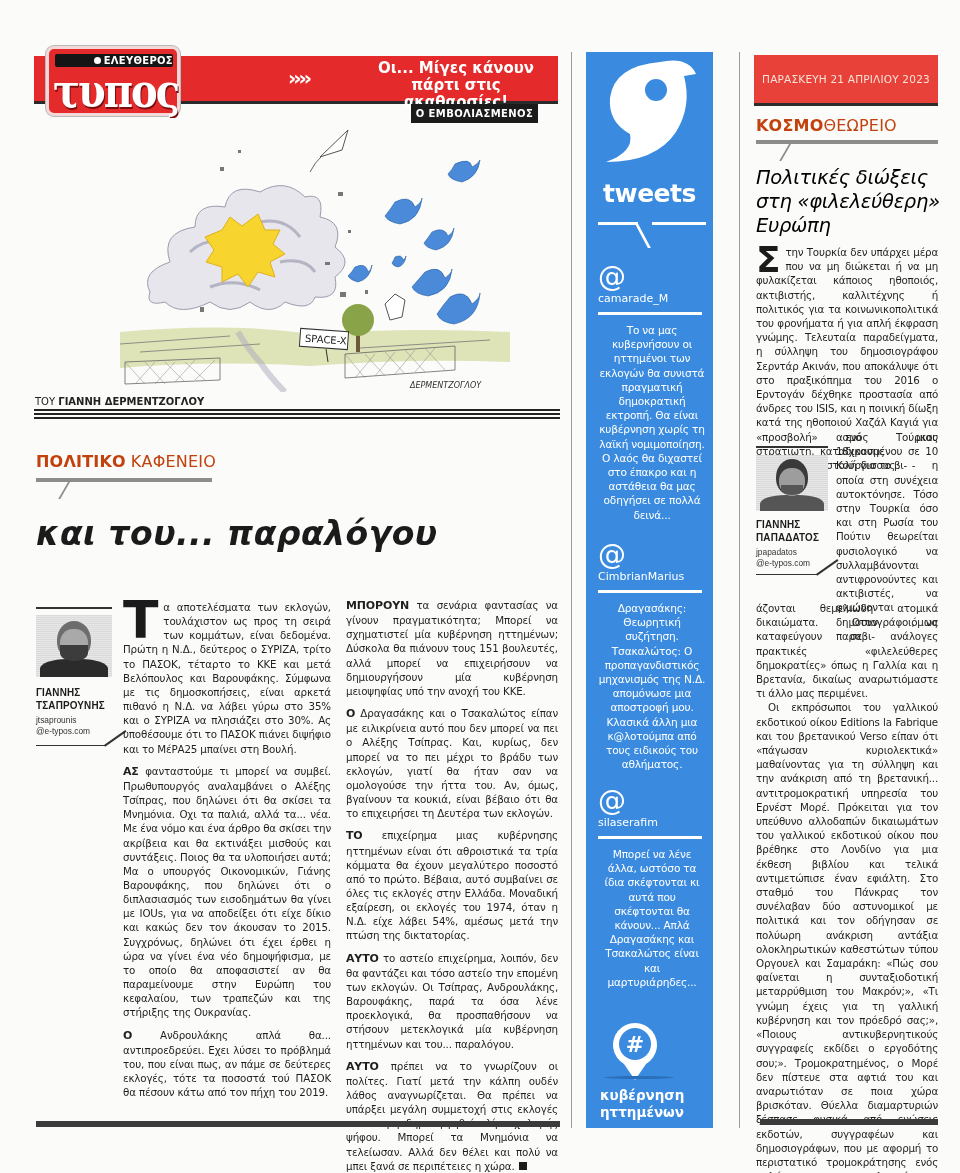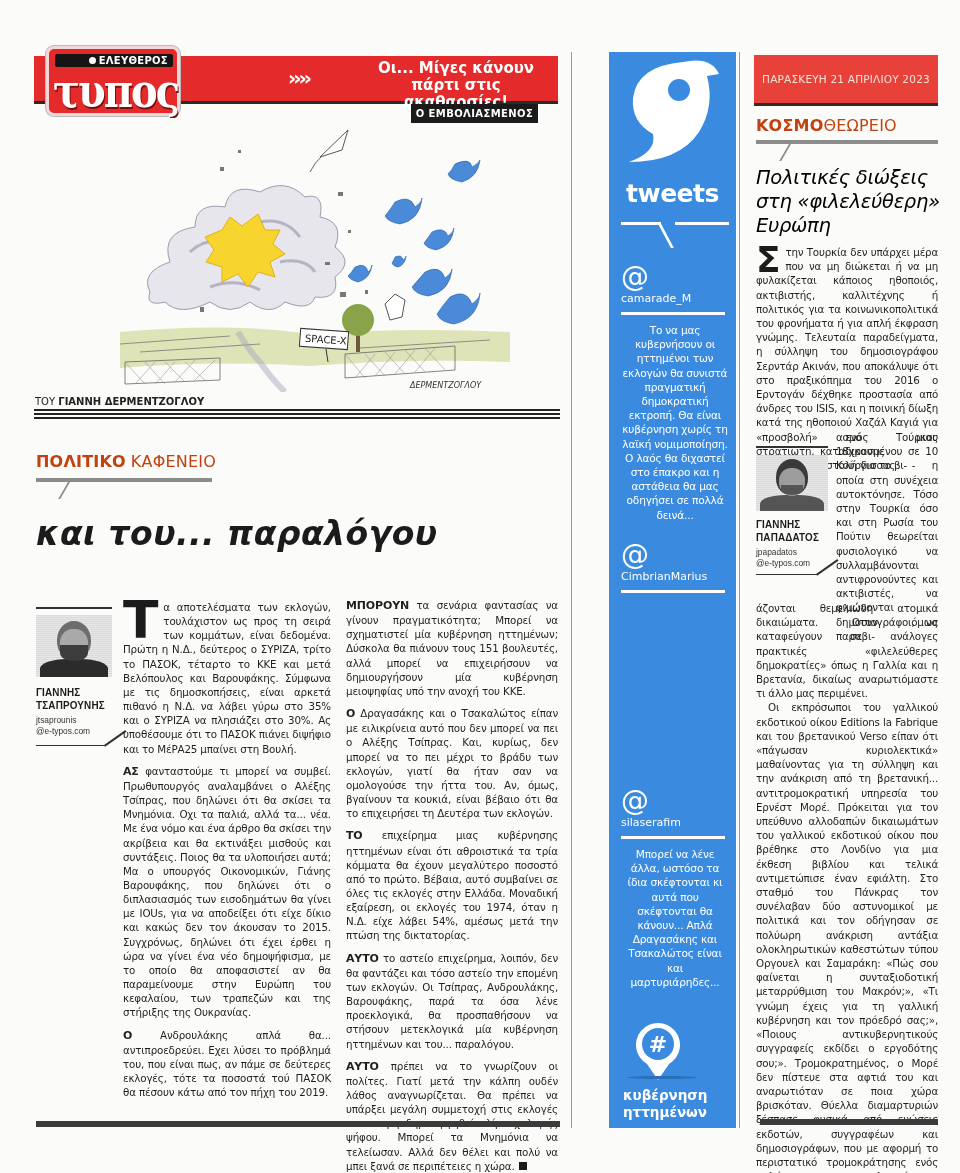--- a/index.html
+++ b/index.html
@@ -6,21 +6,21 @@
   html, body { width: 960px; height: 1173px; background: #fbfbf9; overflow: hidden; }
   body { position: relative; font-family: "DejaVu Sans", sans-serif; color: #1c1c1c; }
 
   
   .vrule { position: absolute; top: 52px; width: 1px; background: #9a9a9a; }
 
   
   .masthead-bar { position: absolute; left: 34px; top: 56px; width: 524px; height: 46px; background: #e42a2a; }
   .masthead-bar-shadow { position: absolute; left: 34px; top: 101px; width: 524px; height: 3px; background: #2a2a2a; }
   .logo { position: absolute; left: 46px; top: 46px; width: 134px; height: 70px; background: #e42a2a; border: 3px solid #f2d8d8; border-radius: 8px; box-shadow: 0 0 0 1px #b9b9b9; }
-  .logo-top { position: absolute; left: 6px; top: 5px; width: 118px; height: 13px; background: #151515; border-radius: 2px; color: #fff; font-size: 10px; font-weight: bold; line-height: 13px; text-align: right; padding-right: 5px; letter-spacing: 0.3px; }
+  .logo-top { position: absolute; left: 6px; top: 5px; width: 118px; height: 13px; background: #151515; border-radius: 2px; color: #fff; font-size: 10px; font-weight: bold; line-height: 13px; text-align: right; letter-spacing: 0.3px; }
   .logo-top .dot { display: inline-block; width: 7px; height: 7px; border-radius: 50%; background: #fff; margin-right: 3px; vertical-align: 0; }
   .logo-main { position: absolute; left: 4px; top: 17px; width: 122px; text-align: center; font-family: "DejaVu Serif", serif; font-weight: bold; font-size: 40px; line-height: 44px; color: #fff; letter-spacing: -2px; transform: scaleY(1.15); transform-origin: top; text-shadow: 1px 1px 0 #7a0e0e; }
   .chevrons { position: absolute; left: 288px; top: 66px; color: #fff; font-weight: bold; font-size: 20px; letter-spacing: -3px; }
   .headline-strip { position: absolute; left: 360px; top: 60px; width: 192px; color: #fff; font-weight: bold; font-size: 15px; line-height: 17px; text-align: center; }
   .cartoon-tag { position: absolute; left: 411px; top: 104px; width: 127px; height: 19px; background: #1b1b1b; color: #fff; font-size: 10px; font-weight: bold; line-height: 19px; text-align: center; letter-spacing: 0.4px; }
 
   
   .cartoon { position: absolute; left: 110px; top: 122px; width: 405px; height: 270px; }
   .cartoon-credit { position: absolute; left: 35px; top: 396px; font-size: 10px; color: #222; }
   .cartoon-credit b { font-weight: bold; }
@@ -52,21 +52,21 @@
   
   .col { position: absolute; font-family: "DejaVu Sans", sans-serif; font-size: 10.3px; line-height: 14.15px; color: #1f1f1f; text-align: justify; letter-spacing: -0.15px; }
   .col p { margin-bottom: 8px; }
   .col b.lead { font-weight: bold; font-size: 11px; }
   .dropcap { float: left; font-size: 52px; line-height: 40px; font-weight: bold; margin: 0 5px -2px 0; color: #1b1b1b; font-family: "DejaVu Sans", sans-serif; }
   .endmark { display: inline-block; width: 8px; height: 8px; background: #1b1b1b; margin-left: 4px; vertical-align: 0; }
 
   .bottom-rule { position: absolute; height: 6px; background: #3b3b3b; }
 
   
-  .tweets { position: absolute; left: 586px; top: 52px; width: 127px; height: 1076px; background: #3a8be0; color: #fff; font-family: "DejaVu Sans", sans-serif; margin-left: 23px; }
+  .tweets { position: absolute; left: 586px; top: 52px; width: 127px; height: 1076px; background: #3a8be0; color: #fff; font-family: "DejaVu Sans", sans-serif; }
   .tweets .bird { position: absolute; left: 14px; top: 2px; width: 100px; height: 120px; }
   .tweets .brand { position: absolute; left: 0; top: 127px; width: 127px; text-align: center; font-weight: bold; font-size: 25px; letter-spacing: -0.5px; }
   .tweets .brand-rule-l { position: absolute; left: 12px; top: 170px; width: 40px; height: 3px; background: #fff; }
   .tweets .brand-rule-r { position: absolute; left: 66px; top: 170px; width: 54px; height: 3px; background: #fff; }
   .tweets .brand-tick { position: absolute; left: 55px; top: 170px; width: 3px; height: 26px; background: #fff; transform: skewX(28deg); }
   .tweet { position: absolute; left: 12px; width: 108px; }
   .tweet .at { font-size: 28px; line-height: 30px; font-weight: normal; }
   .tweet .handle { font-size: 11px; line-height: 14px; margin-top: 0px; }
   .tweet .hrule { height: 3px; background: #fff; margin: 6px 0 8px 0; width: 104px; }
   .tweet .text { font-size: 10.6px; line-height: 14.2px; letter-spacing: -0.2px; text-align: center; }
@@ -213,20 +213,21 @@
     <div class="at">@</div>
     <div class="handle">camarade_M</div>
     <div class="hrule"></div>
     <div class="text">Το να μας κυβερνήσουν οι ηττημένοι των εκλογών θα συνιστά πραγματική δημοκρατική εκτροπή. Θα είναι κυβέρνηση χωρίς τη λαϊκή νομιμοποίηση. Ο λαός θα διχαστεί στο έπακρο και η αστάθεια θα μας οδηγήσει σε πολλά δεινά...</div>
   </div>
 
   <div class="tweet" style="top:488px;">
     <div class="at">@</div>
     <div class="handle">CimbrianMarius</div>
     <div class="hrule"></div>
+    <div class="text">Δραγασάκης: Θεωρητική συζήτηση. Τσακαλώτος: Ο προπαγανδιστικός μηχανισμός της Ν.Δ. απομόνωσε μια αποστροφή μου. Κλασικά άλλη μια κ@λοτούμπα από τους ειδικούς του αθλήματος.</div>
   </div>
 
   <div class="tweet" style="top:734px;">
     <div class="at">@</div>
     <div class="handle">silaserafim</div>
     <div class="hrule"></div>
     <div class="text">Μπορεί να λένε άλλα, ωστόσο τα ίδια σκέφτονται κι αυτά που σκέφτονται θα κάνουν... Απλά Δραγασάκης και Τσακαλώτος είναι και μαρτυριάρηδες...</div>
   </div>
 
   <svg class="hash-pin" viewBox="0 0 50 62">

